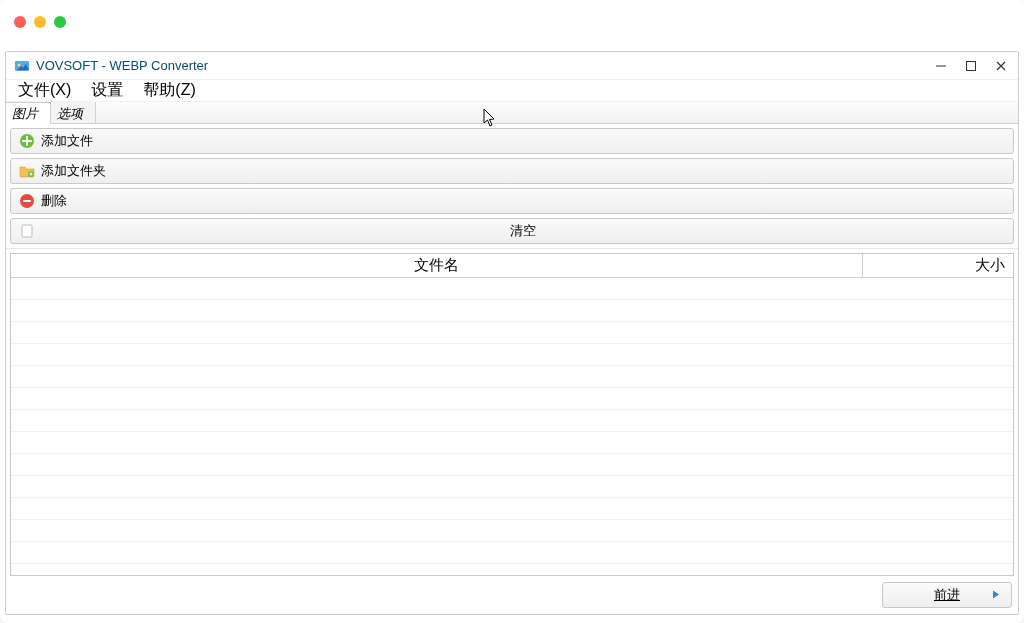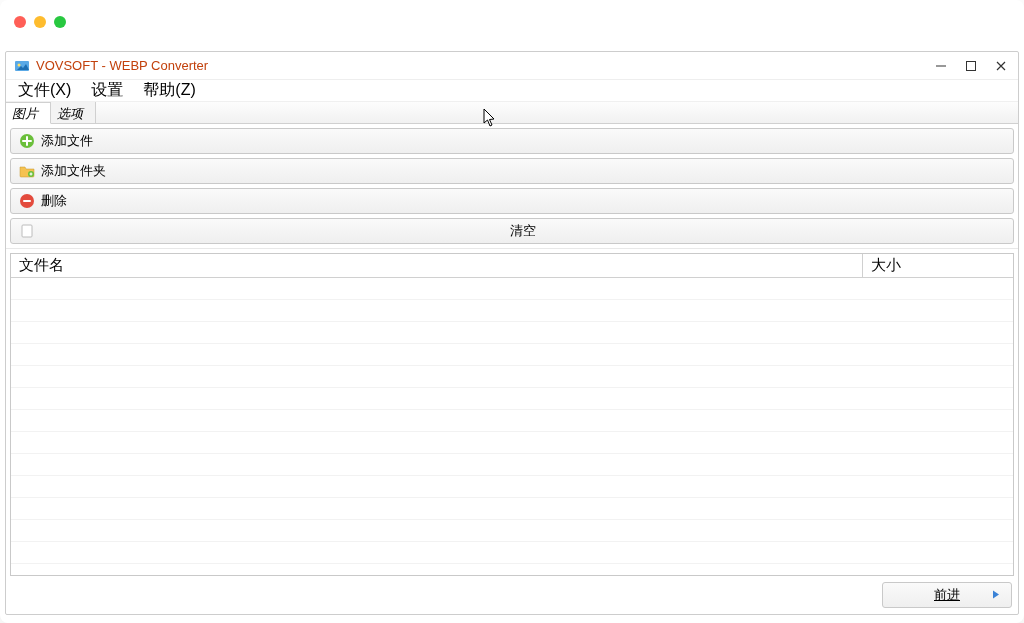--- a/index.html
+++ b/index.html
@@ -51,21 +51,21 @@
       display: flex;
       align-items: center;
       height: 28px;
       padding: 0 8px;
       border-bottom: 1px solid #eee;
     }
     .app-icon {
       width: 16px; height: 16px; margin-right: 6px;
       display:inline-block;
     }
-    .win-title { flex: 1; font-size: 13px; color: #c2410c; }
+    .win-title { flex: 1; font-size: 13px; color: #0c4a6e; }
     .win-controls { display:flex; gap: 16px; align-items:center; padding-right: 2px;}
     .win-btn { width: 14px; height: 14px; display:flex; align-items:center; justify-content:center; cursor:default; }
     .menubar {
       display: flex;
       height: 22px;
       align-items: center;
       padding: 0 4px;
       gap: 4px;
       border-bottom: 1px solid #f0f0f0;
       font-size: 16px;
@@ -123,22 +123,22 @@
       flex-direction: column;
       overflow: hidden;
     }
     .thead {
       display:flex;
       height: 26px;
       border-bottom: 1px solid #d0d0d0;
       background: #fff;
       font-size: 15px;
     }
-    .th-name { flex: 1; padding: 2px 8px; border-right: 1px solid #d0d0d0;}
-    .th-size { width: 150px; text-align: left; padding: 2px 8px;}
+    .th-name { flex: 1; padding: 2px 8px; border-right: 1px solid #d0d0d0; text-align: center;}
+    .th-size { width: 150px; text-align: right; padding: 2px 8px;}
     .tbody {
       flex:1;
       background: #fff;
       position: relative;
     }
     .tbody .row {
       height: 22px;
       border-bottom: 1px solid #f2f2f2;
       display:flex;
     }

